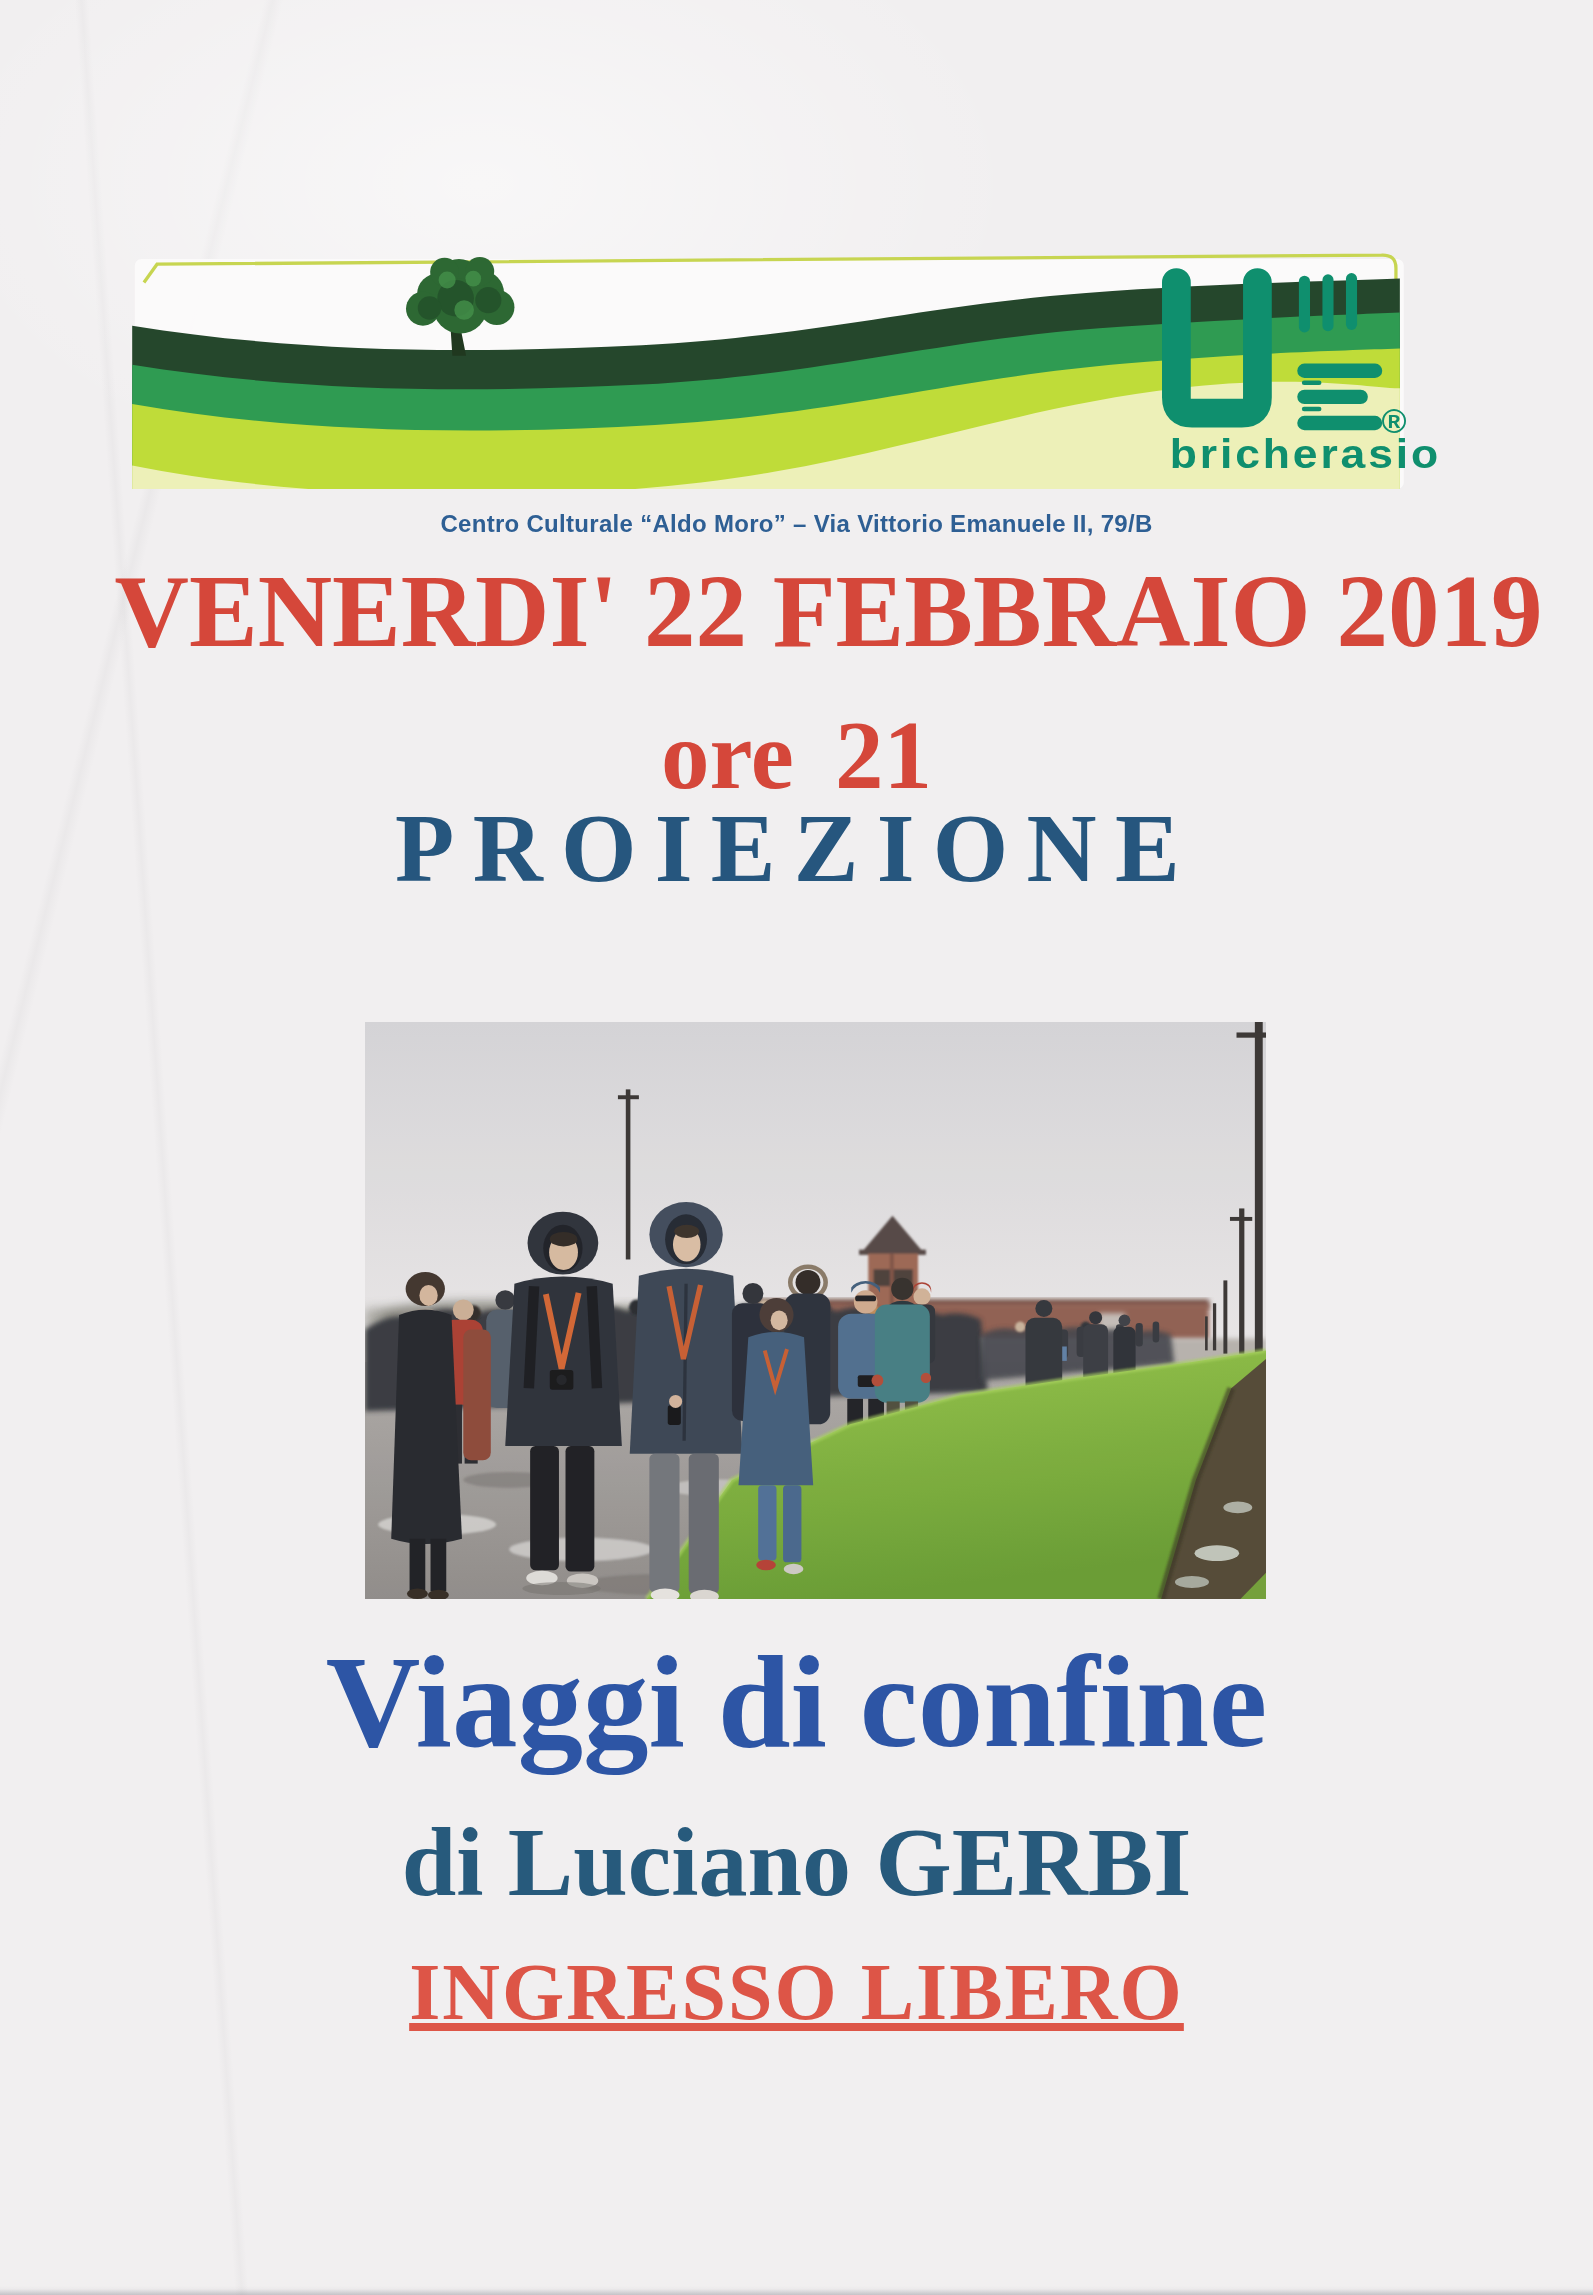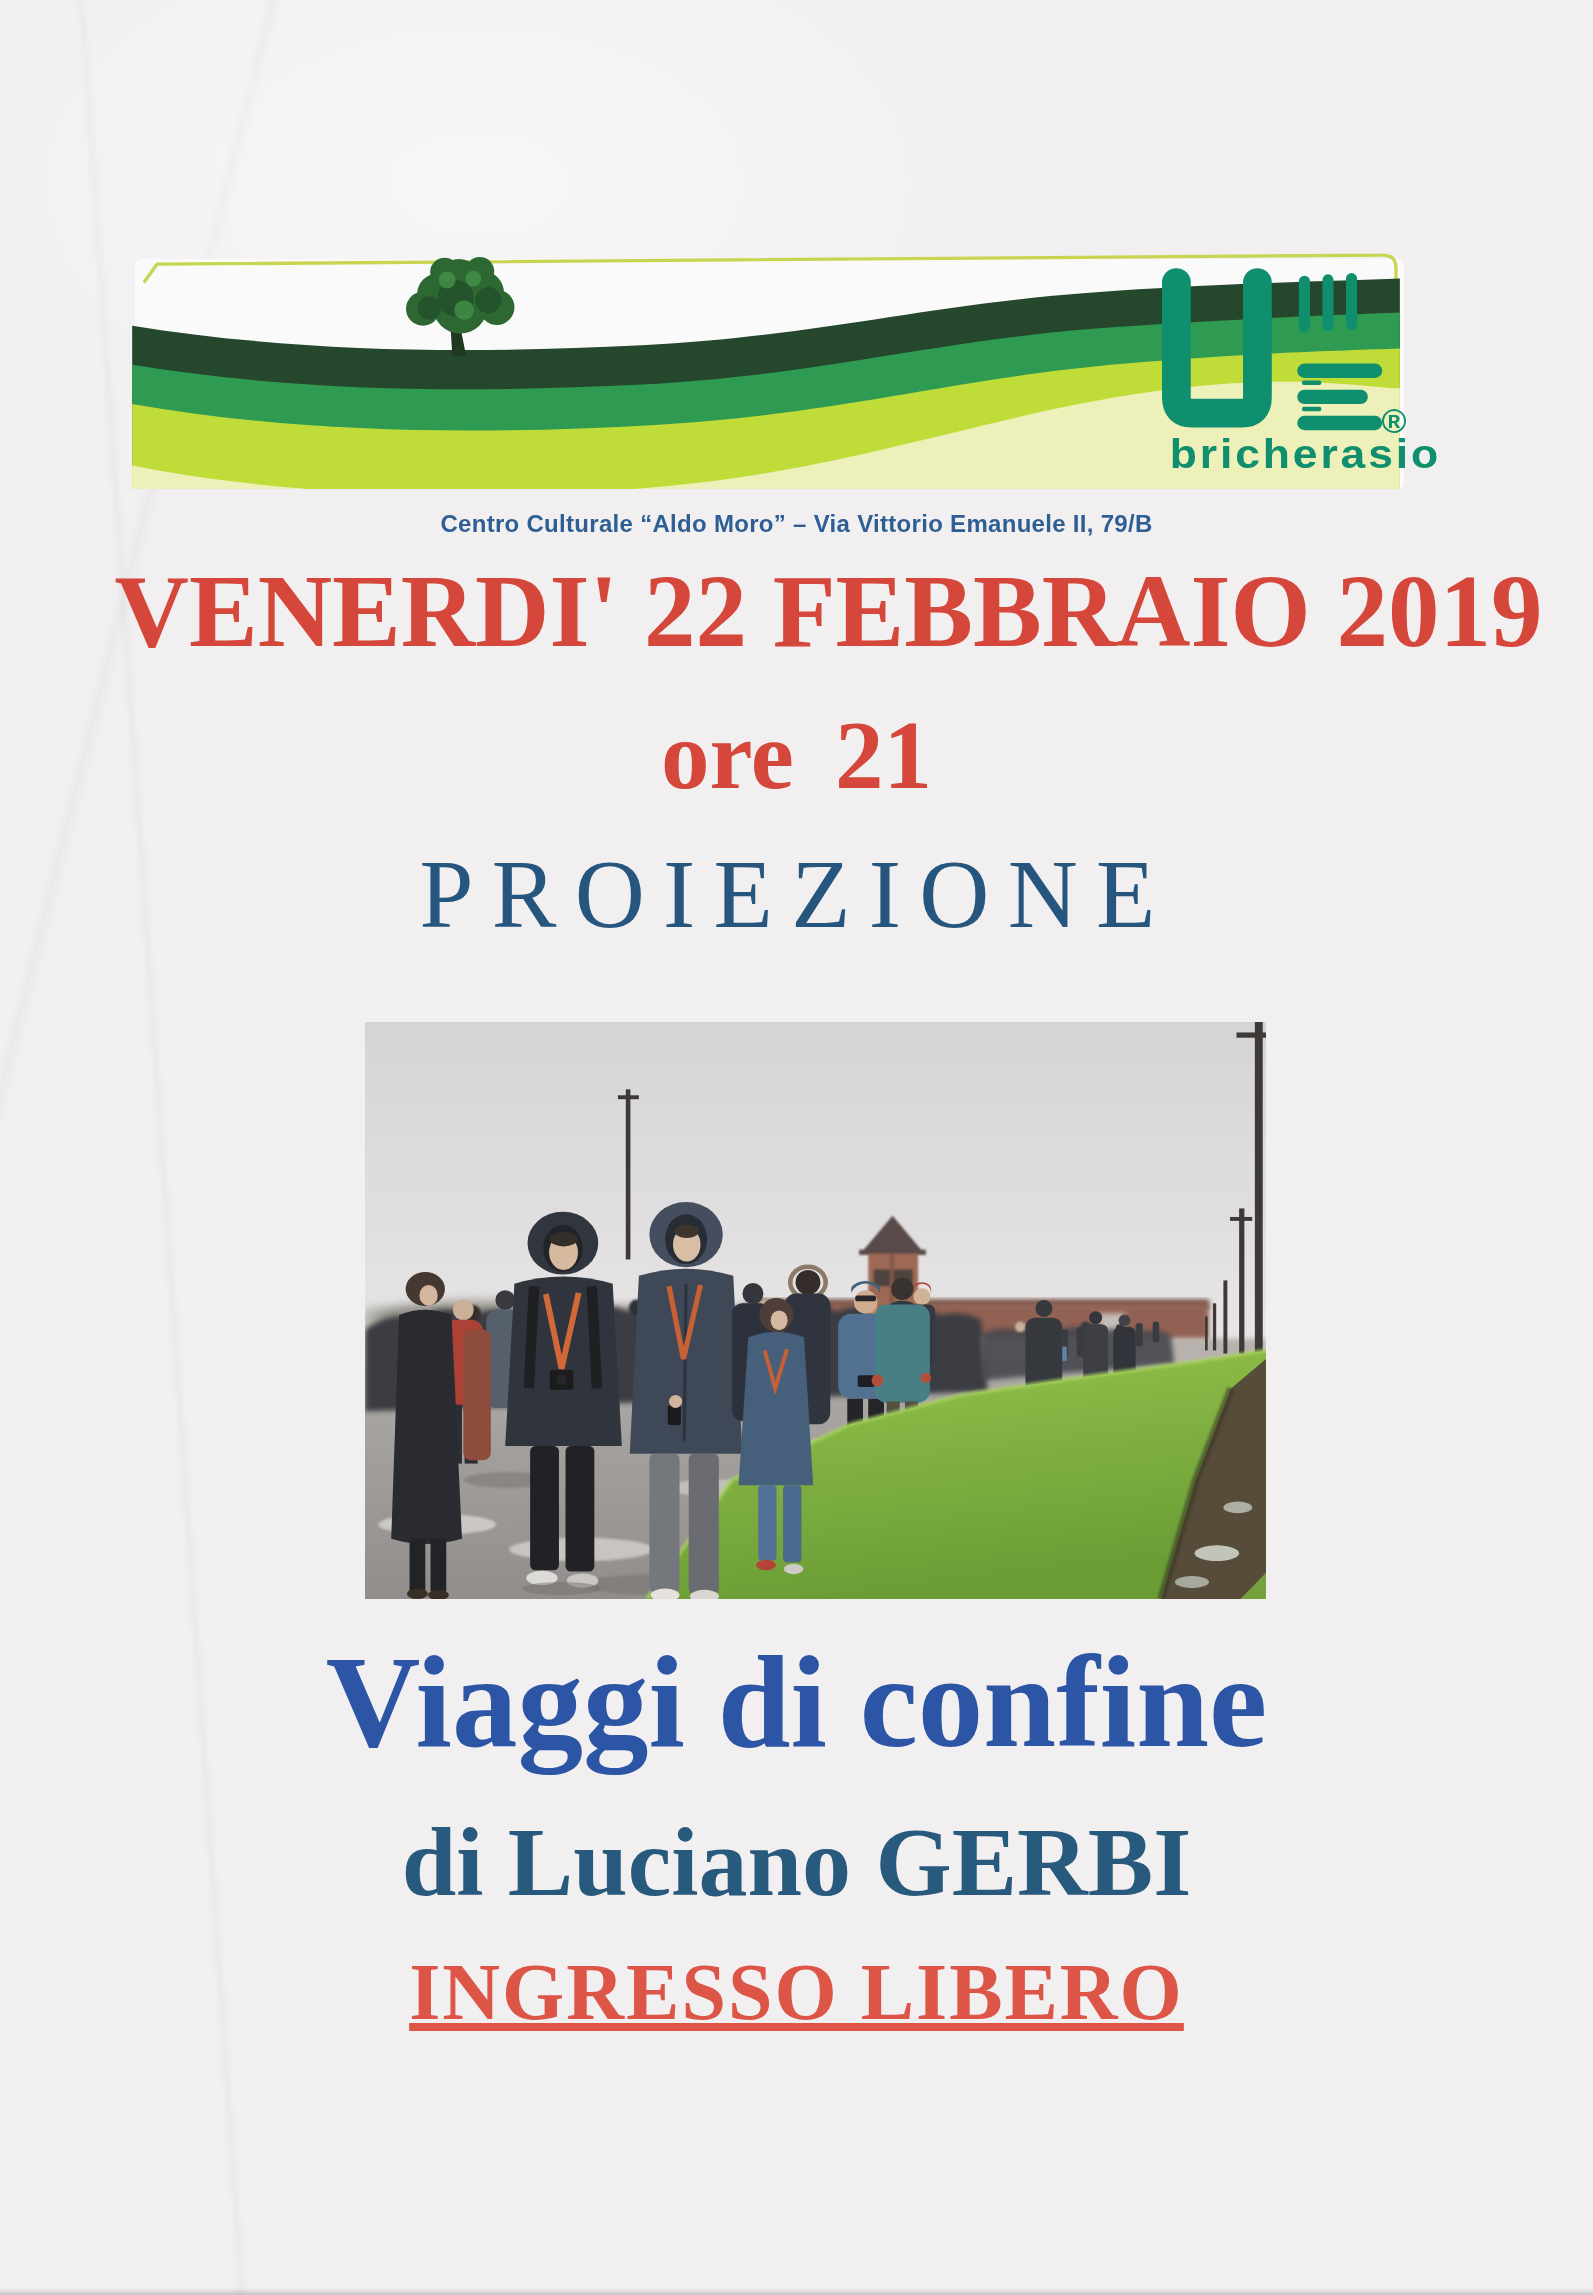--- a/index.html
+++ b/index.html
@@ -17,21 +17,21 @@
       linear-gradient(86deg,  rgba(0,0,0,0) 13.4%, rgba(90,90,95,.04) 13.8%, rgba(0,0,0,0) 14.2%),
       linear-gradient(0deg,   rgba(120,120,128,.12), rgba(120,120,128,0) 9.2px);
   }
   .scan-edge{position:absolute;left:0;right:0;bottom:0;height:6.5px;
     background:linear-gradient(rgba(140,140,148,.0), rgba(140,140,148,.35));}
   .txt{position:absolute;left:0;width:100%;text-align:center;white-space:nowrap;line-height:1;}
   .org-line{top:512px;font-family:"Liberation Sans","DejaVu Sans",sans-serif;
     font-weight:bold;font-size:24px;color:var(--steel-blue,#2e5f94);letter-spacing:0.3px;}
   .date-line{top:560px;font-weight:bold;font-size:103px;color:var(--red,#d5473a);margin-left:32px;}
   .time-line{top:707px;font-weight:bold;font-size:97px;color:var(--red,#d5473a);word-spacing:17px;}
-  .event-type{top:846px;font-weight:normal;font-size:97px;color:var(--dark-blue,#26567e);letter-spacing:18.3px;}
+  .event-type{top:800px;font-weight:bold;font-size:97px;color:var(--dark-blue,#26567e);letter-spacing:18.3px;}
   .film-title{top:1636px;font-weight:bold;font-size:131px;color:var(--royal-blue,#2d55a5);}
   .author-line{top:1813px;font-weight:bold;font-size:98px;color:var(--teal-blue,#275a7c);}
   .admission{top:1952px;font-weight:bold;font-size:80px;color:var(--red-light,#dd5547);letter-spacing:2px;text-decoration:underline;}
   .banner-svg{position:absolute;left:131px;top:242px;}
   .photo-svg{position:absolute;left:365px;top:1022px;}
   .logo-text{font-family:"Liberation Sans","DejaVu Sans",sans-serif;font-weight:bold;
     letter-spacing:4px;fill:var(--logo-green,#0f8f6e);}
 </style>
 </head>
 <body>

